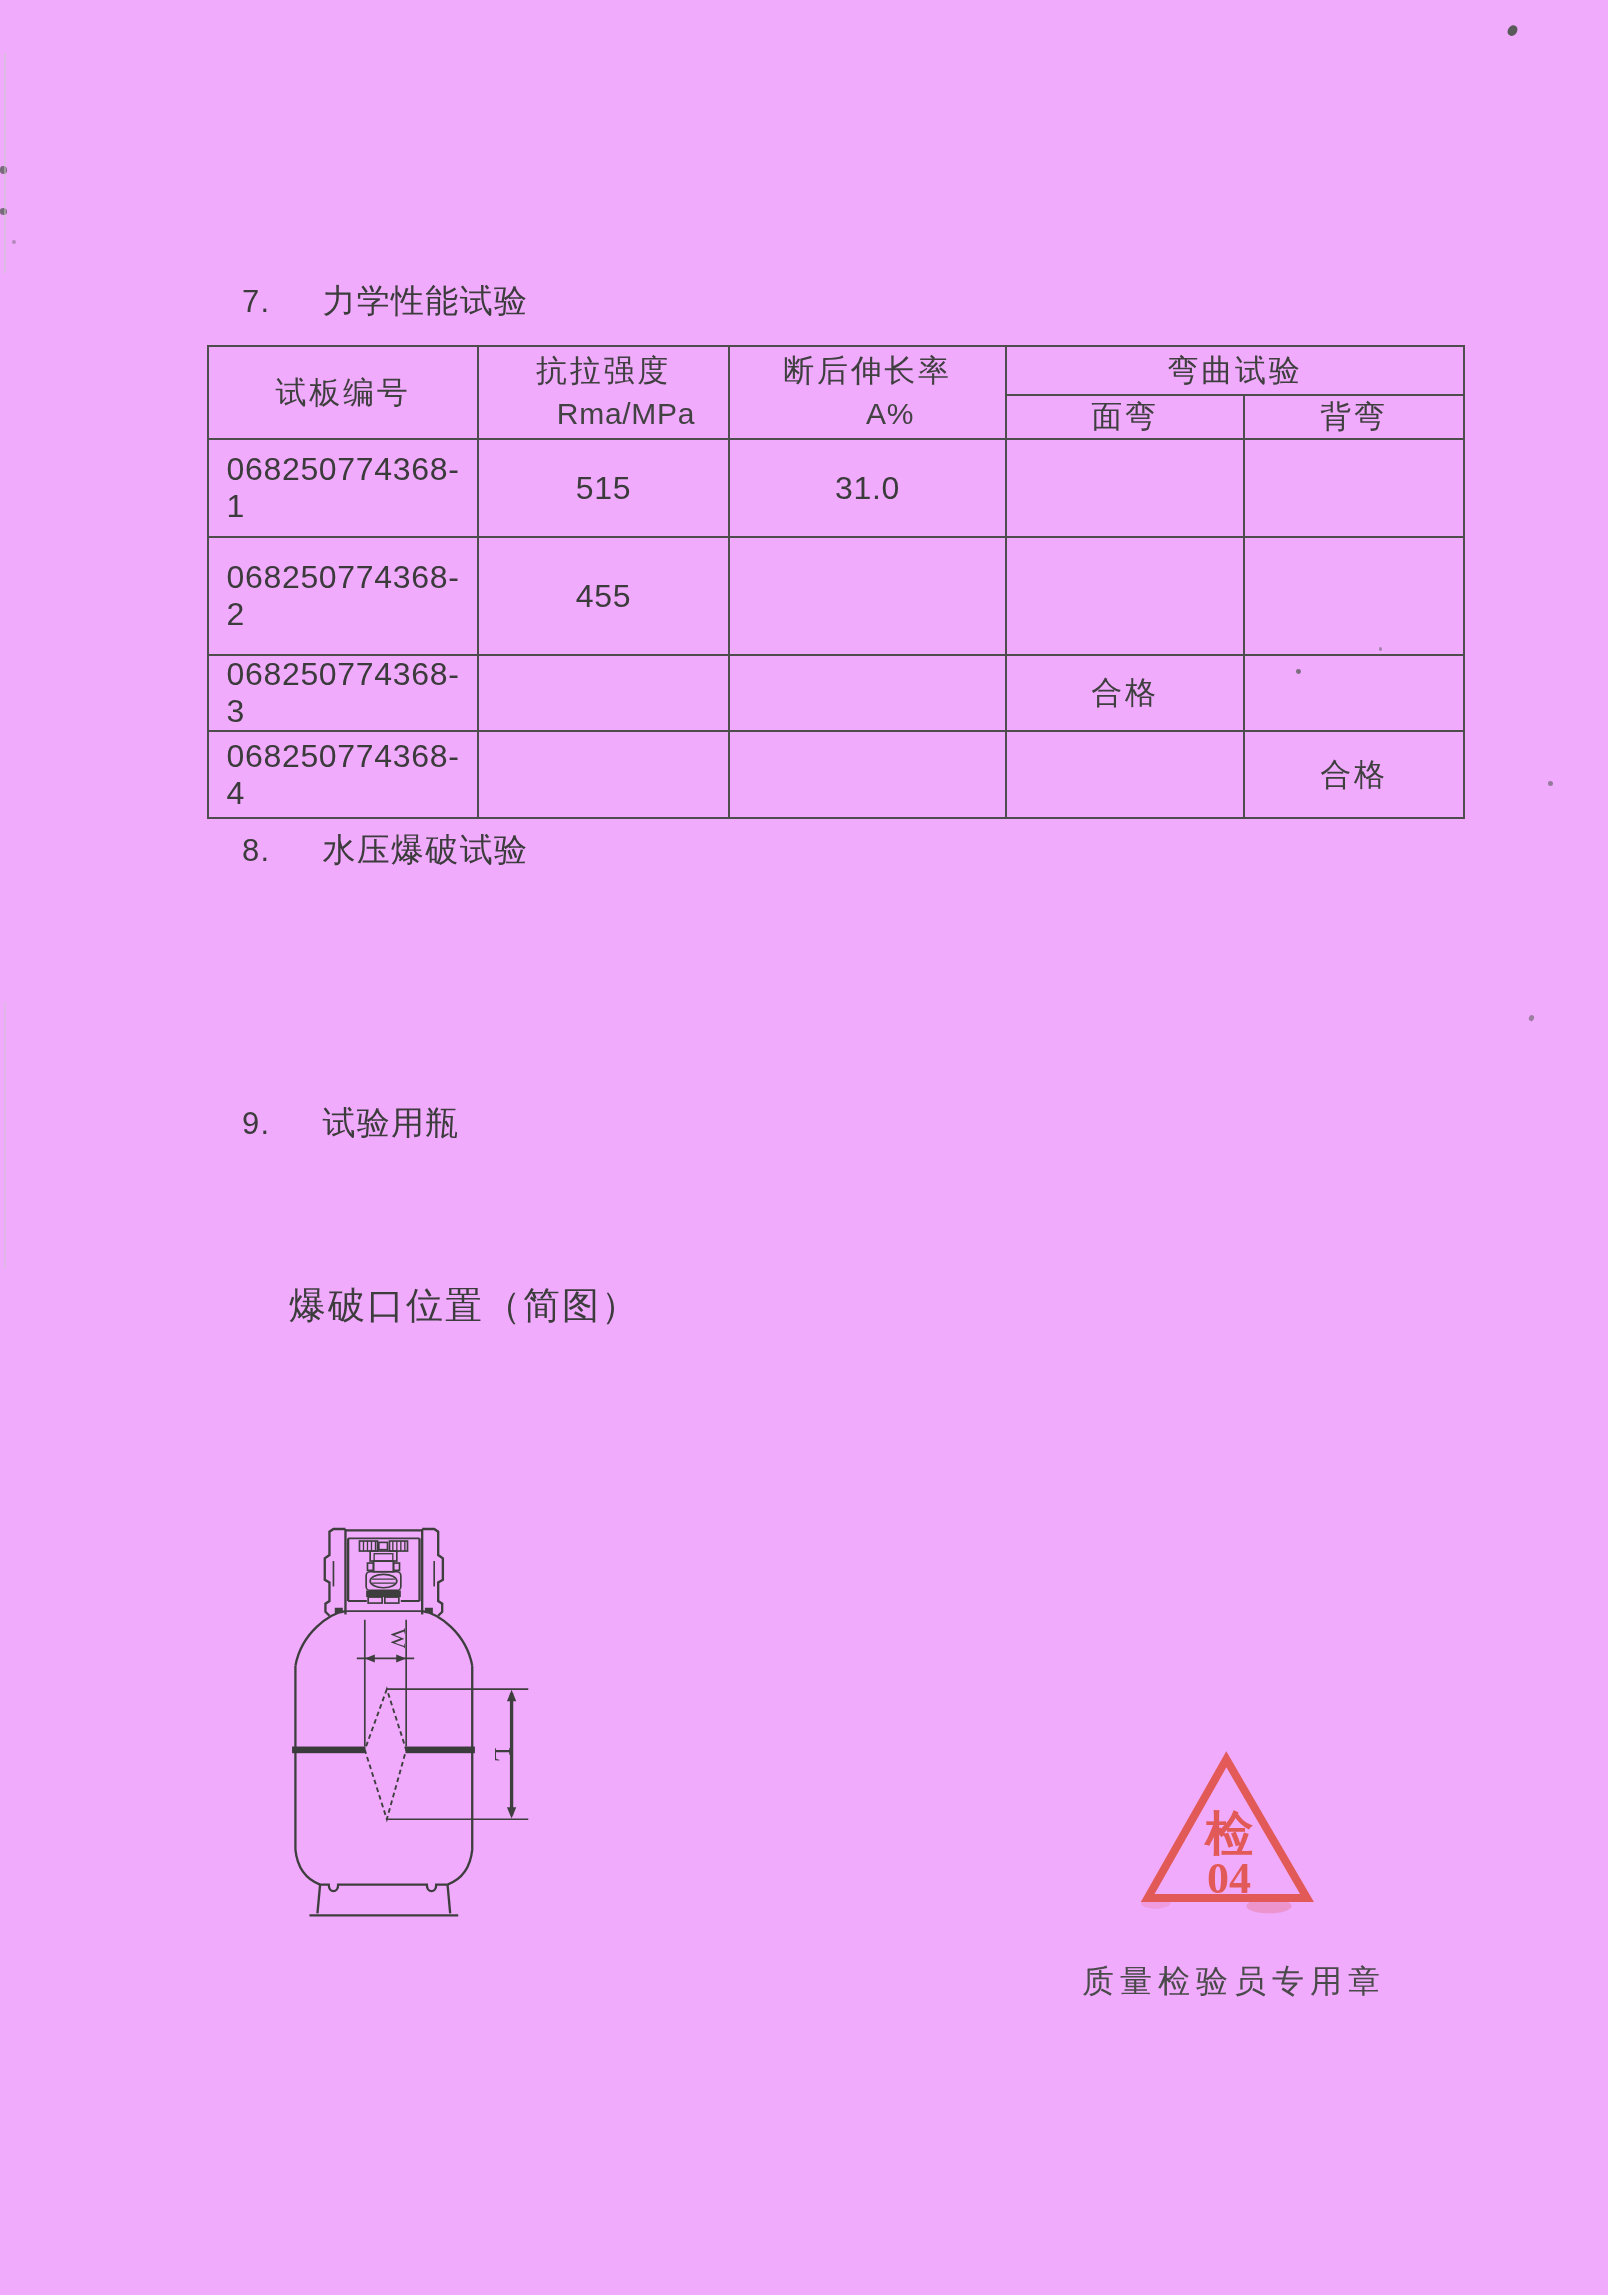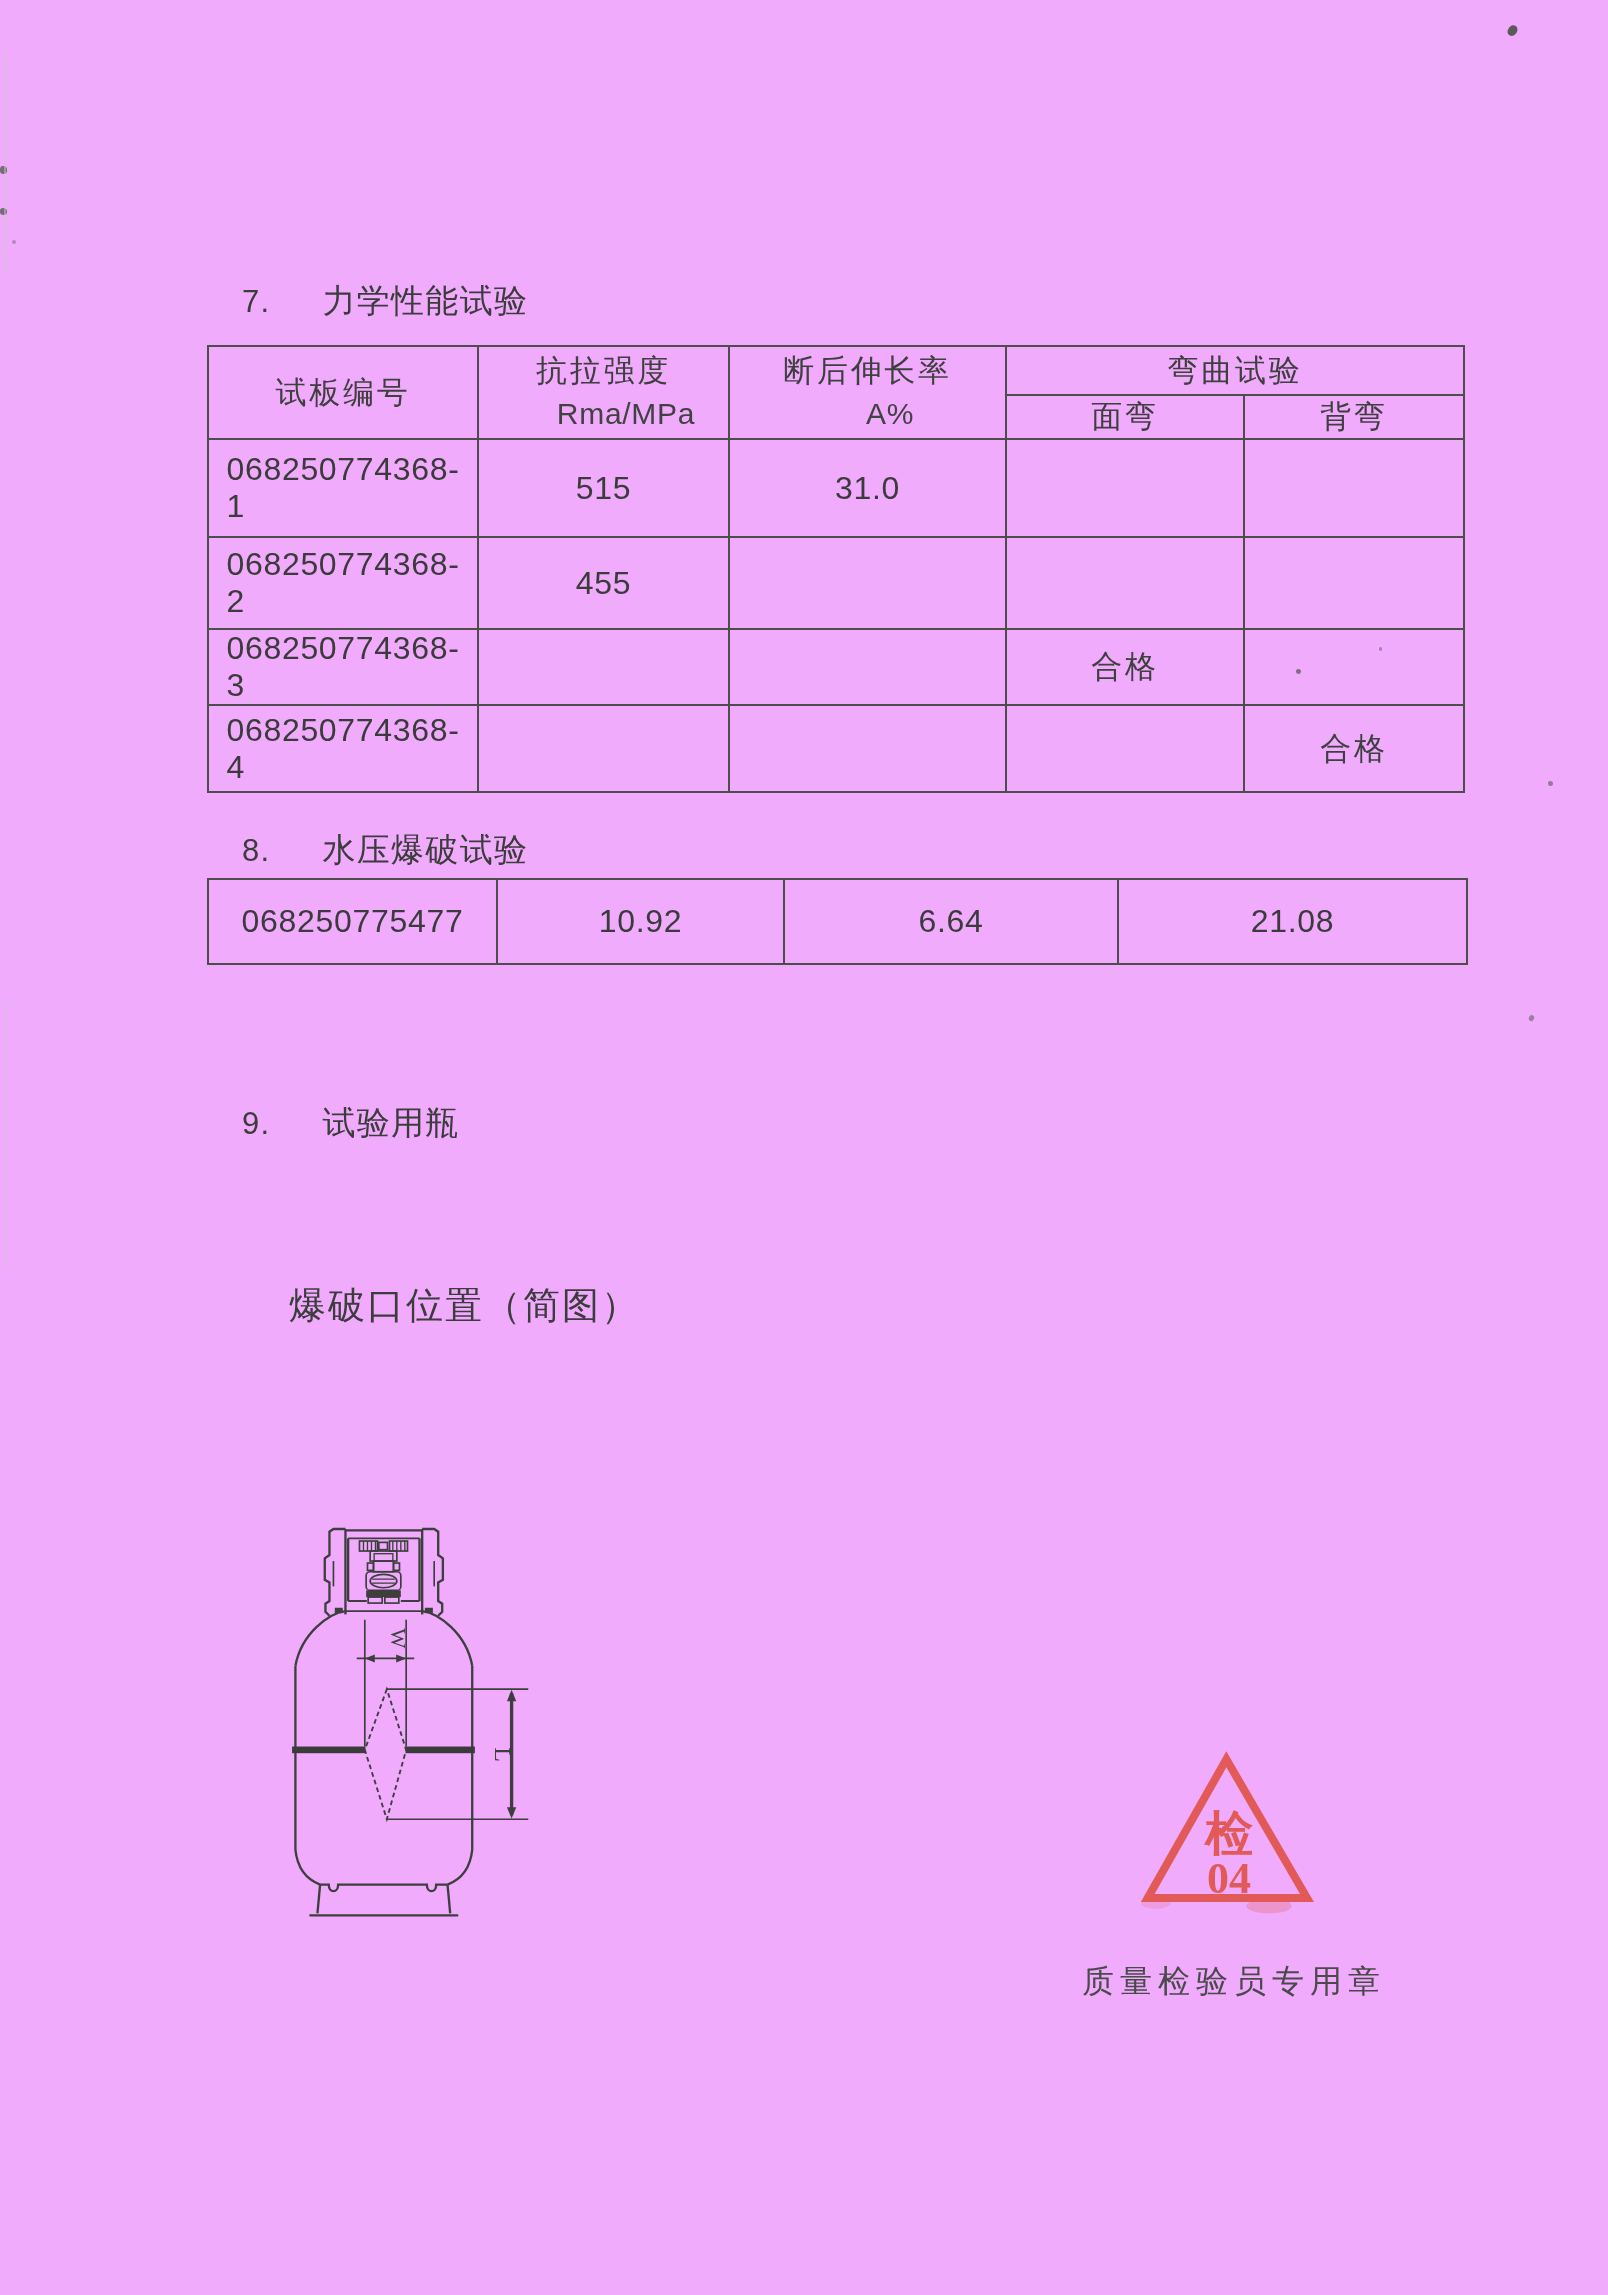--- a/index.html
+++ b/index.html
@@ -95,21 +95,21 @@
       <td class="cn">面弯</td>
       <td class="cn">背弯</td>
     </tr>
     <tr style="height:98px">
       <td class="val spec">068250774368-1</td>
       <td class="val">515</td>
       <td class="val">31.0</td>
       <td class="cn"></td>
       <td class="cn"></td>
     </tr>
-    <tr style="height:92px">
+    <tr style="height:118px">
       <td class="val spec">068250774368-2</td>
       <td class="val">455</td>
       <td class="val"></td>
       <td class="cn"></td>
       <td class="cn"></td>
     </tr>
     <tr style="height:71px">
       <td class="val spec">068250774368-3</td>
       <td class="val"></td>
       <td class="val"></td>
@@ -131,26 +131,20 @@
   </div>
 
   <table id="burst-table">
     <colgroup>
       <col style="width:289px">
         <col style="width:287px">
         <col style="width:334px">
         <col style="width:349px">
     </colgroup>
     <tbody>
-    <tr style="height:85px">
-      <td class="val">068250775477</td>
-      <td class="val">10.92</td>
-      <td class="val">6.64</td>
-      <td class="val">21.08</td>
-    </tr>
     </tbody>
   </table>
 
   <div class="sec-heading" id="h9">
     <span class="num">9.</span><span class="ttl">试验用瓶</span>
   </div>
 
   <div class="sub-label">爆破口位置（简图）</div>
 
   <svg id="cyl-svg" width="277" height="427" viewBox="0 0 415 640">

